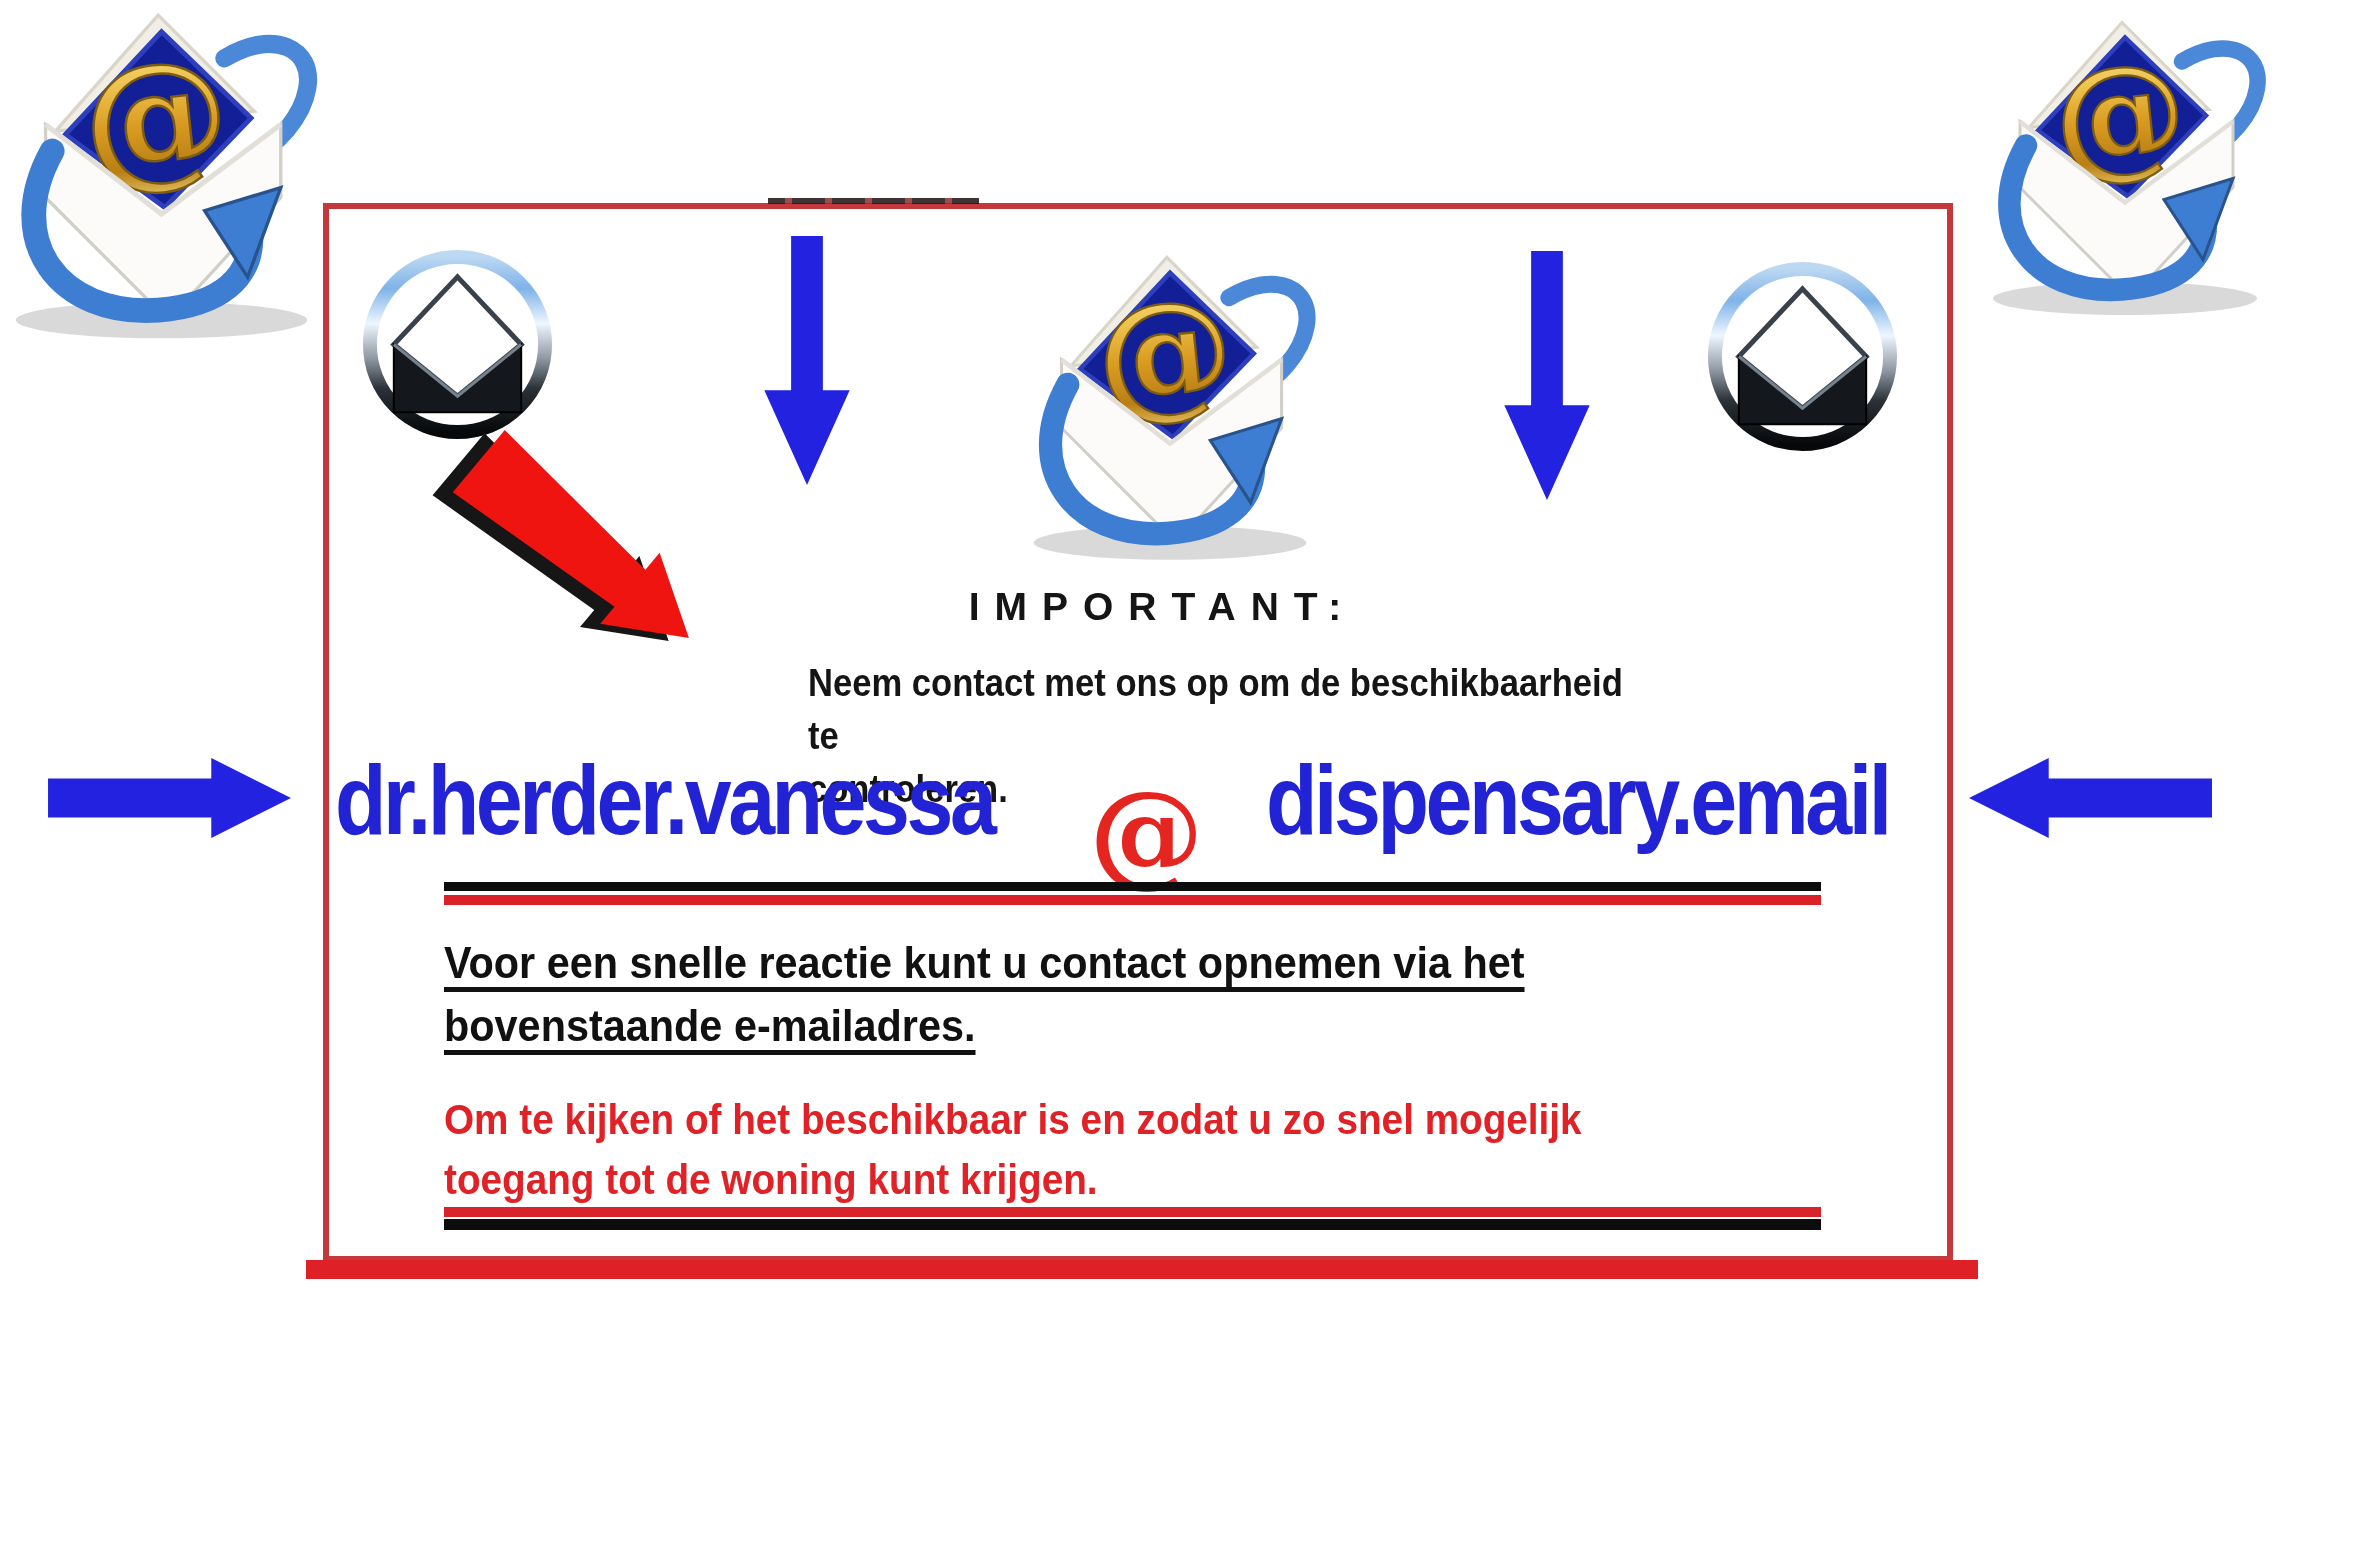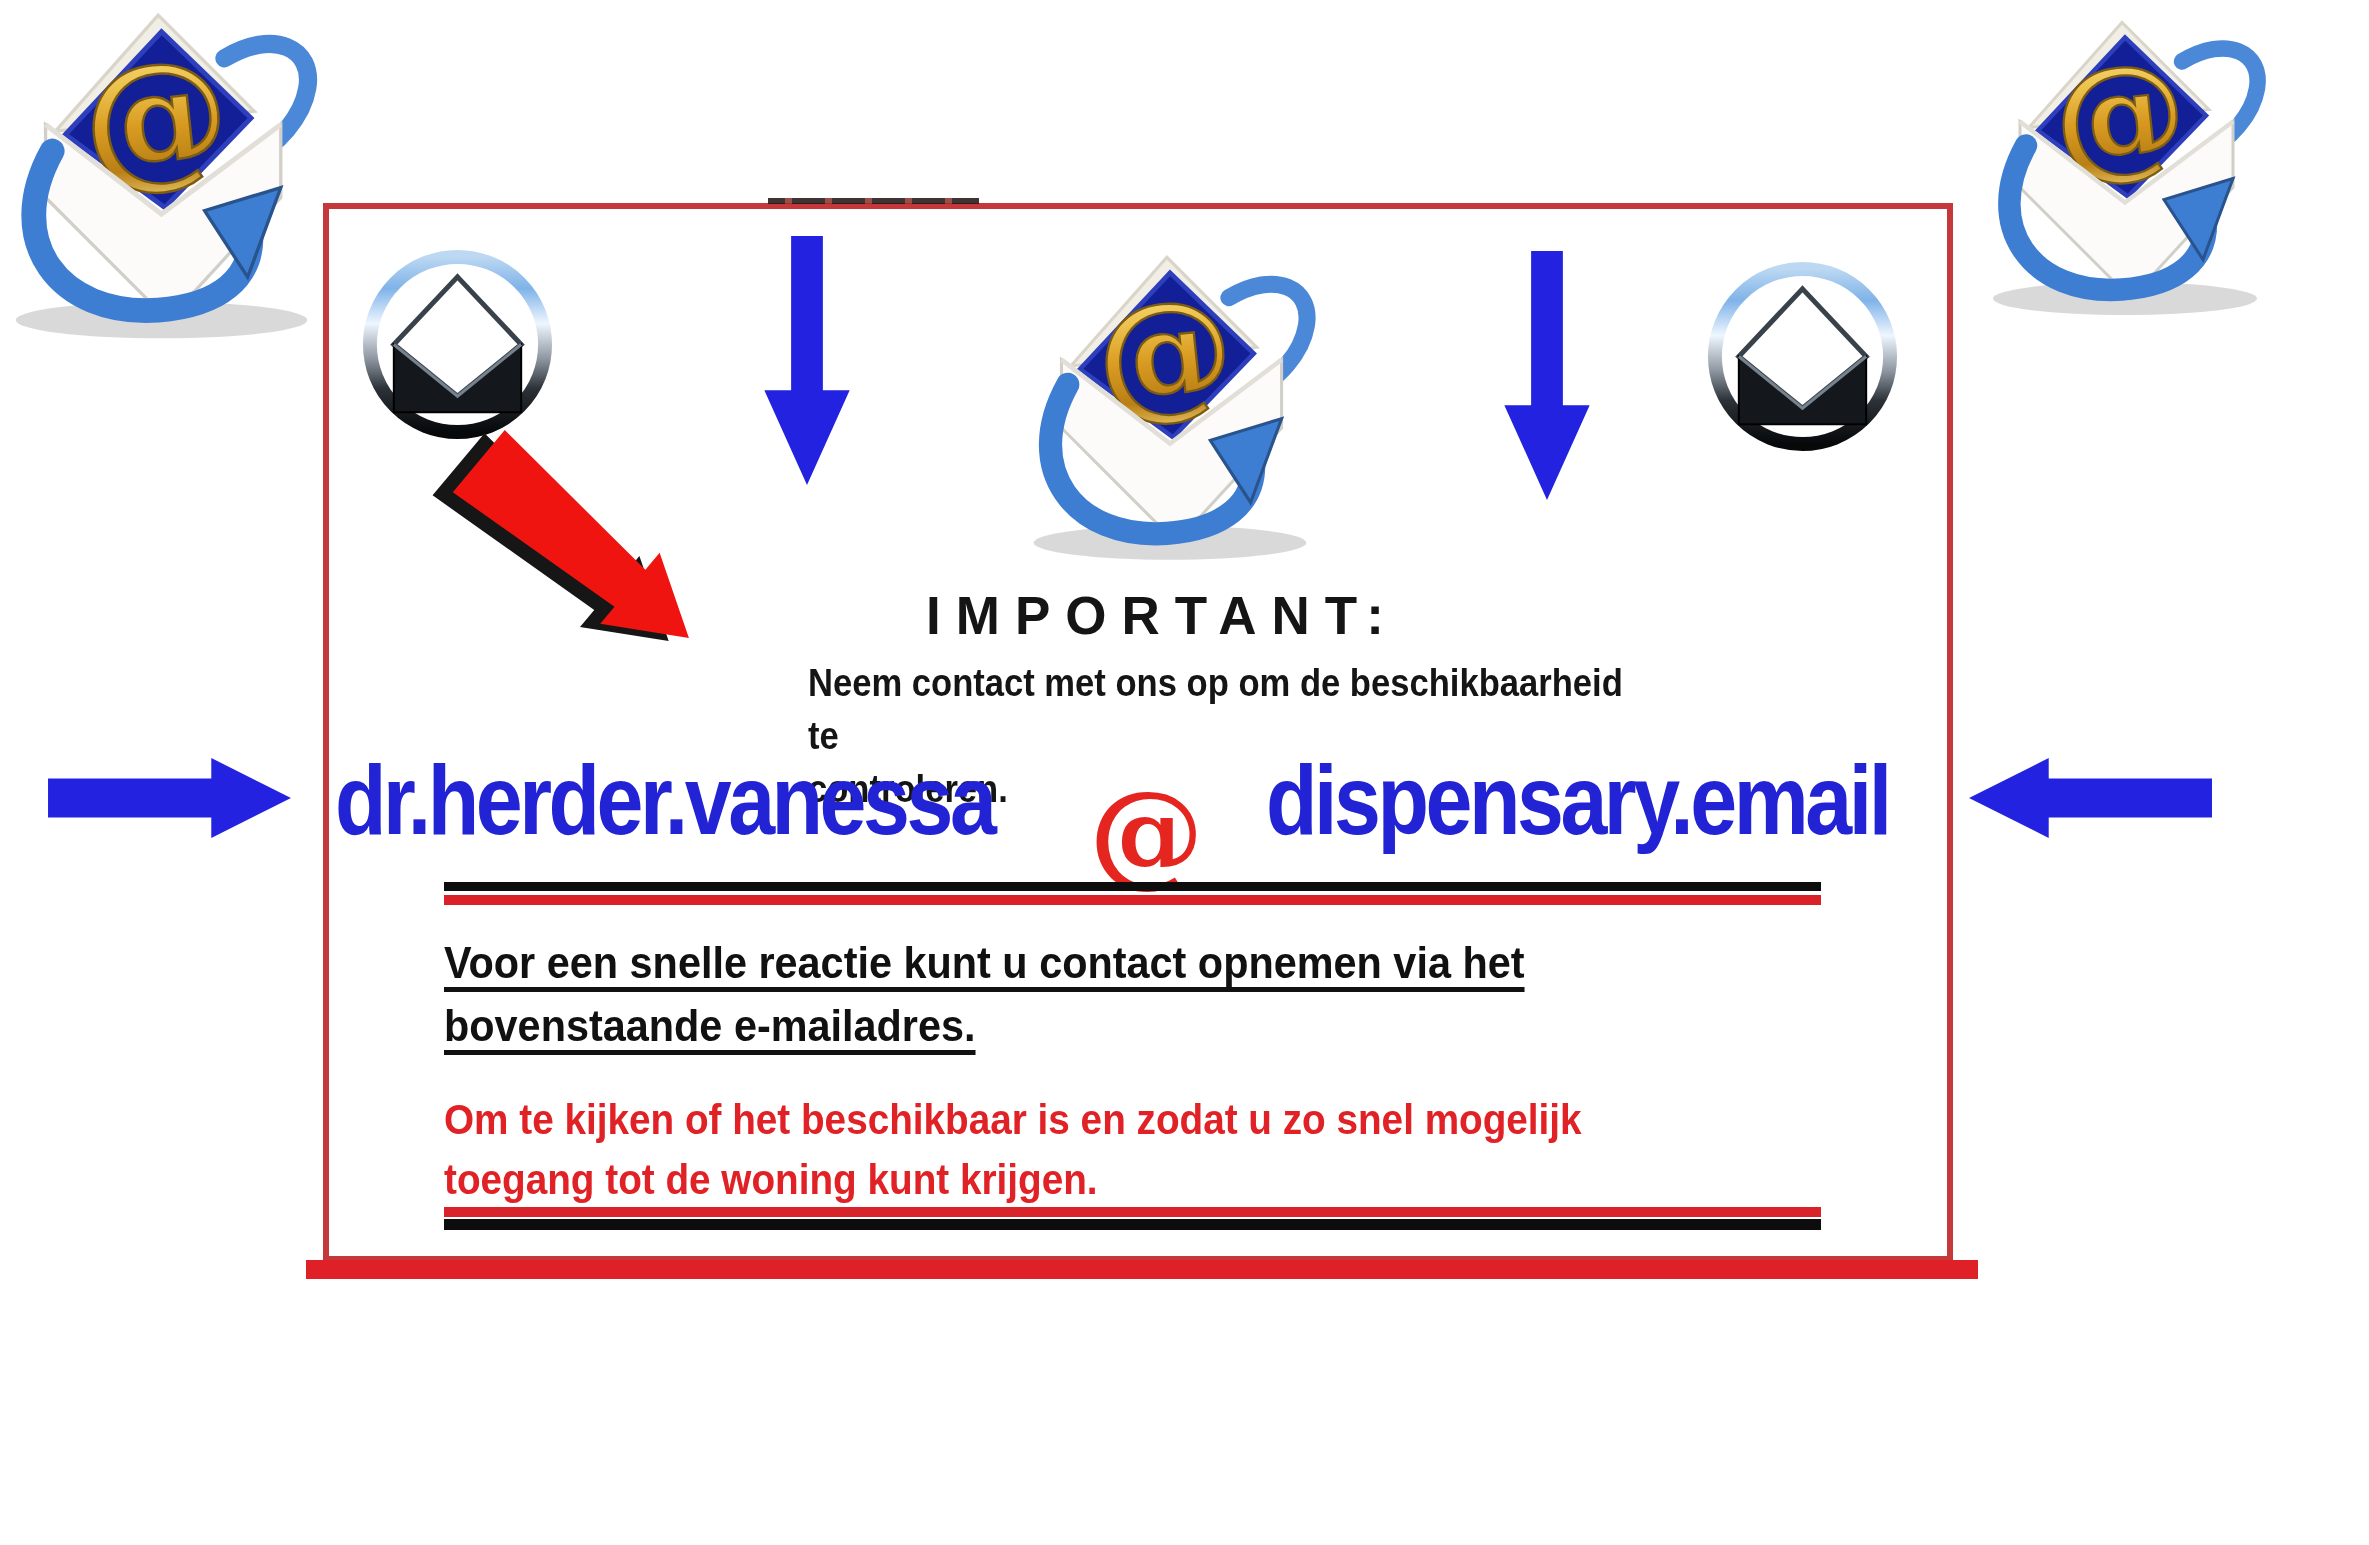--- a/index.html
+++ b/index.html
@@ -18,21 +18,21 @@
   .bottom-bar{left:306px;top:1260px;width:1672px;height:19px;background:#df2026;}
   .border-smudge{
     left:768px;top:198px;width:211px;height:6px;
     background:repeating-linear-gradient(90deg,#1d1010 0 17px,#8a2f28 17px 24px,#1d1010 24px 40px);
     opacity:.85;
   }
 
   
   .title{
     left:824px;top:585px;width:677px;text-align:center;
-    font-size:53px;font-weight:bold;color:#151515;letter-spacing:15px;white-space:nowrap;
+    font-size:39px;font-weight:bold;color:#151515;letter-spacing:15px;white-space:nowrap;
   }
   .subtitle{
     left:808px;top:657px;width:896px;
     font-size:38px;line-height:53px;font-weight:bold;color:#151515;
     transform:scaleX(0.91);transform-origin:0 0;
   }
 
   
   .email-user,.email-domain{
     font-size:98px;font-weight:bold;color:#2323d6;letter-spacing:-4px;white-space:nowrap;

